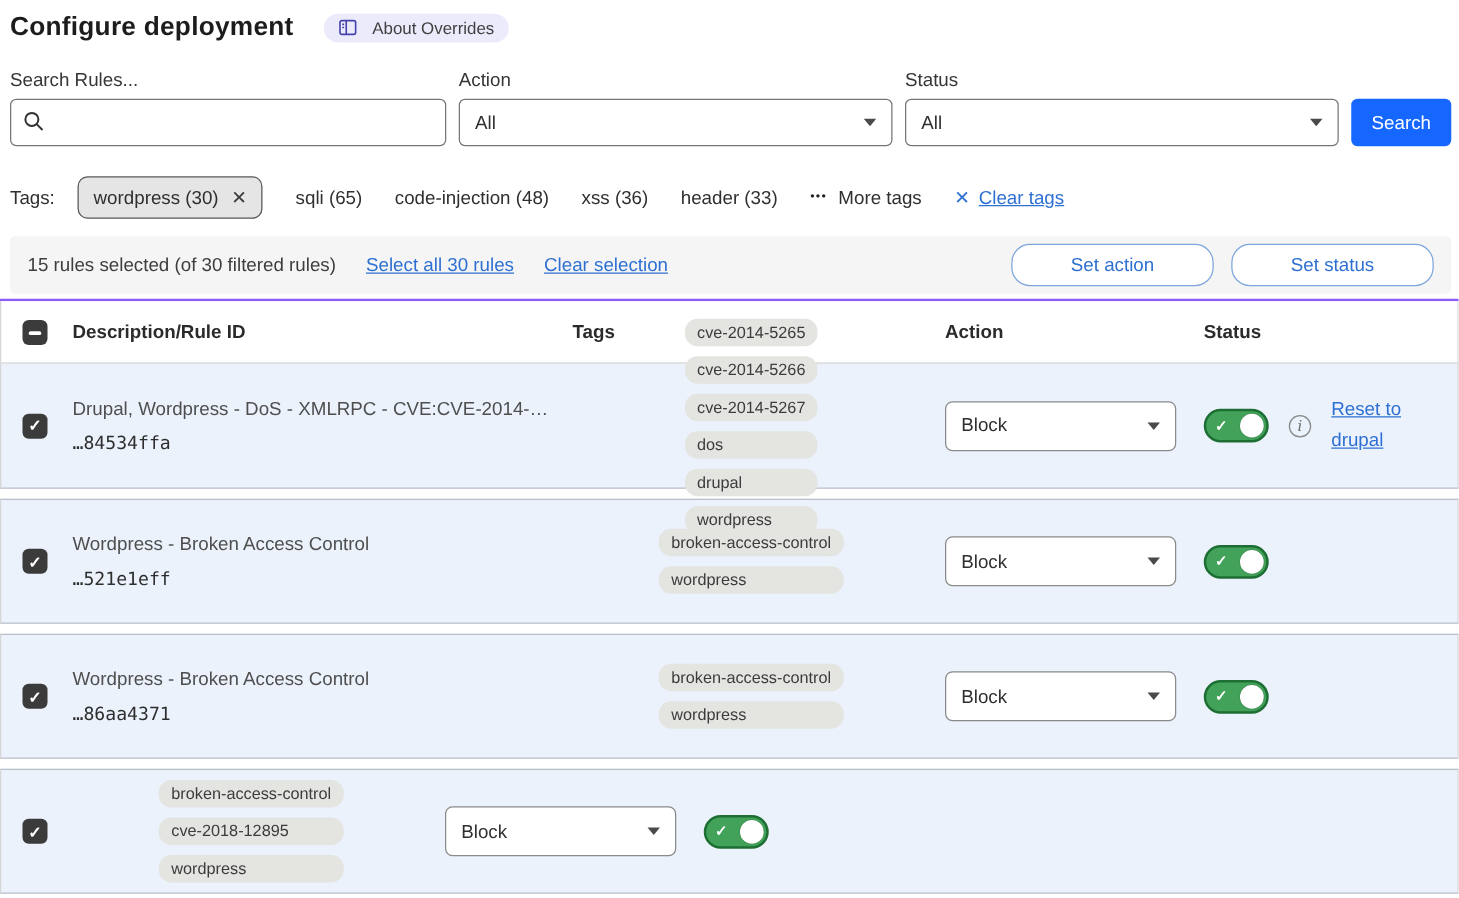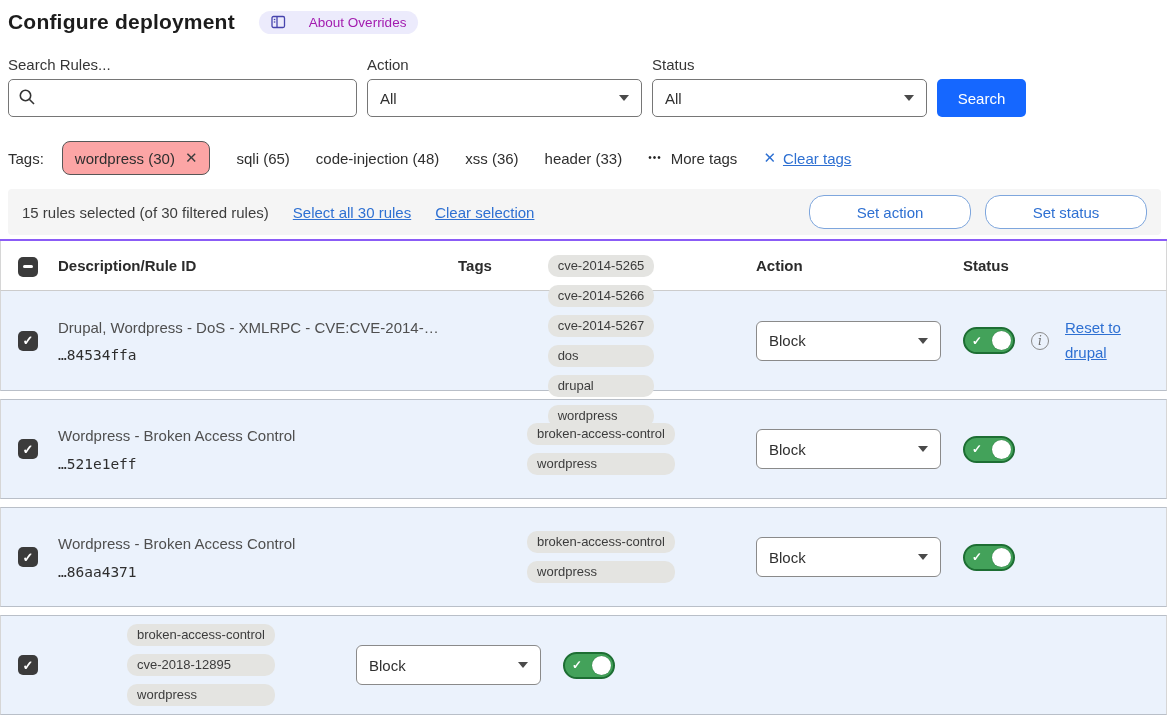--- a/index.html
+++ b/index.html
@@ -9,60 +9,60 @@
     background: #ffffff;
     color: #2f2f2f;
     font-size: 15px;
   }
   .page { padding: 8px 6px 0 8px; }
 
   
   .page-header { display: flex; align-items: center; gap: 24px; margin-top: 2px; }
   .page-title { font-size: 21px; font-weight: 700; color: #1c1c1c; letter-spacing: .2px; }
   .about-badge {
-    display: inline-flex; align-items: center; gap: 23px;
-    background: #ecebfc; color: #a21caf;
+    display: inline-flex; align-items: center; gap: 12px;
+    background: #ecebfc; color: #404040;
     border-radius: 12px; padding: 4px 12px; font-size: 13.5px;
     cursor: pointer; text-decoration: none;
   }
   .about-badge svg { display: block; }
 
   
   .filters { display: flex; align-items: flex-end; gap: 10px; margin-top: 22px; }
   .field label { display: block; font-size: 15px; color: #363636; margin-bottom: 6px; }
   .search-wrap { position: relative; width: 349px; }
   .search-wrap input {
     width: 100%; height: 38px; border: 1px solid #767676; border-radius: 5px;
     padding: 0 10px 0 36px; font-size: 15px; font-family: "Liberation Sans", sans-serif;
     outline: none;
   }
   .search-icon { position: absolute; left: 10px; top: 9px; }
   .select {
     height: 38px; border: 1px solid #767676; border-radius: 5px; background: #fff;
     display: flex; align-items: center; justify-content: space-between;
     padding: 0 12px; font-size: 15px; color: #2f2f2f; cursor: pointer;
   }
-  .filters .select { width: 275px; text-align: center; }
+  .filters .select { width: 347px; text-align: center; }
   .caret {
     width: 0; height: 0; border-left: 5px solid transparent; border-right: 5px solid transparent;
     border-top: 6px solid #4a4a4a; margin-left: 8px; flex: none;
   }
   .search-btn {
     height: 38px; width: 89px; background: #1567ff; color: #fff; border: none;
     border-radius: 5px; font-size: 15px; font-family: "Liberation Sans", sans-serif;
     cursor: pointer; margin-left: 0;
   }
 
   
   .tags-bar { display: flex; align-items: center; margin-top: 22px; height: 38px; gap: 26px; }
   .tags-label { color: #2f2f2f; margin-right: -8px; }
   .tag-chip {
     display: inline-flex; align-items: center; gap: 10px;
     border: 1px solid #575757; border-radius: 8px; padding: 7px 12px;
-    color: #2f2f2f; cursor: pointer; background: #fca5a5;
+    color: #2f2f2f; cursor: pointer; background: #e5e5e5;
   }
   .tag-chip .chip-x { font-size: 15px; color: #3c3c3c; }
   .tag-item { color: #2f2f2f; cursor: pointer; }
   .more-tags { display: inline-flex; align-items: center; gap: 9px; color: #2f2f2f; cursor: pointer; }
   .more-tags .dots { font-size: 10px; letter-spacing: 1px; color: #222; transform: translateY(-1px); }
   .clear-tags { display: inline-flex; align-items: center; gap: 7px; color: #2e70d2; cursor: pointer; text-decoration: none; }
   .clear-tags .x { font-size: 15px; }
   .clear-tags .u { text-decoration: underline; }
 
   

